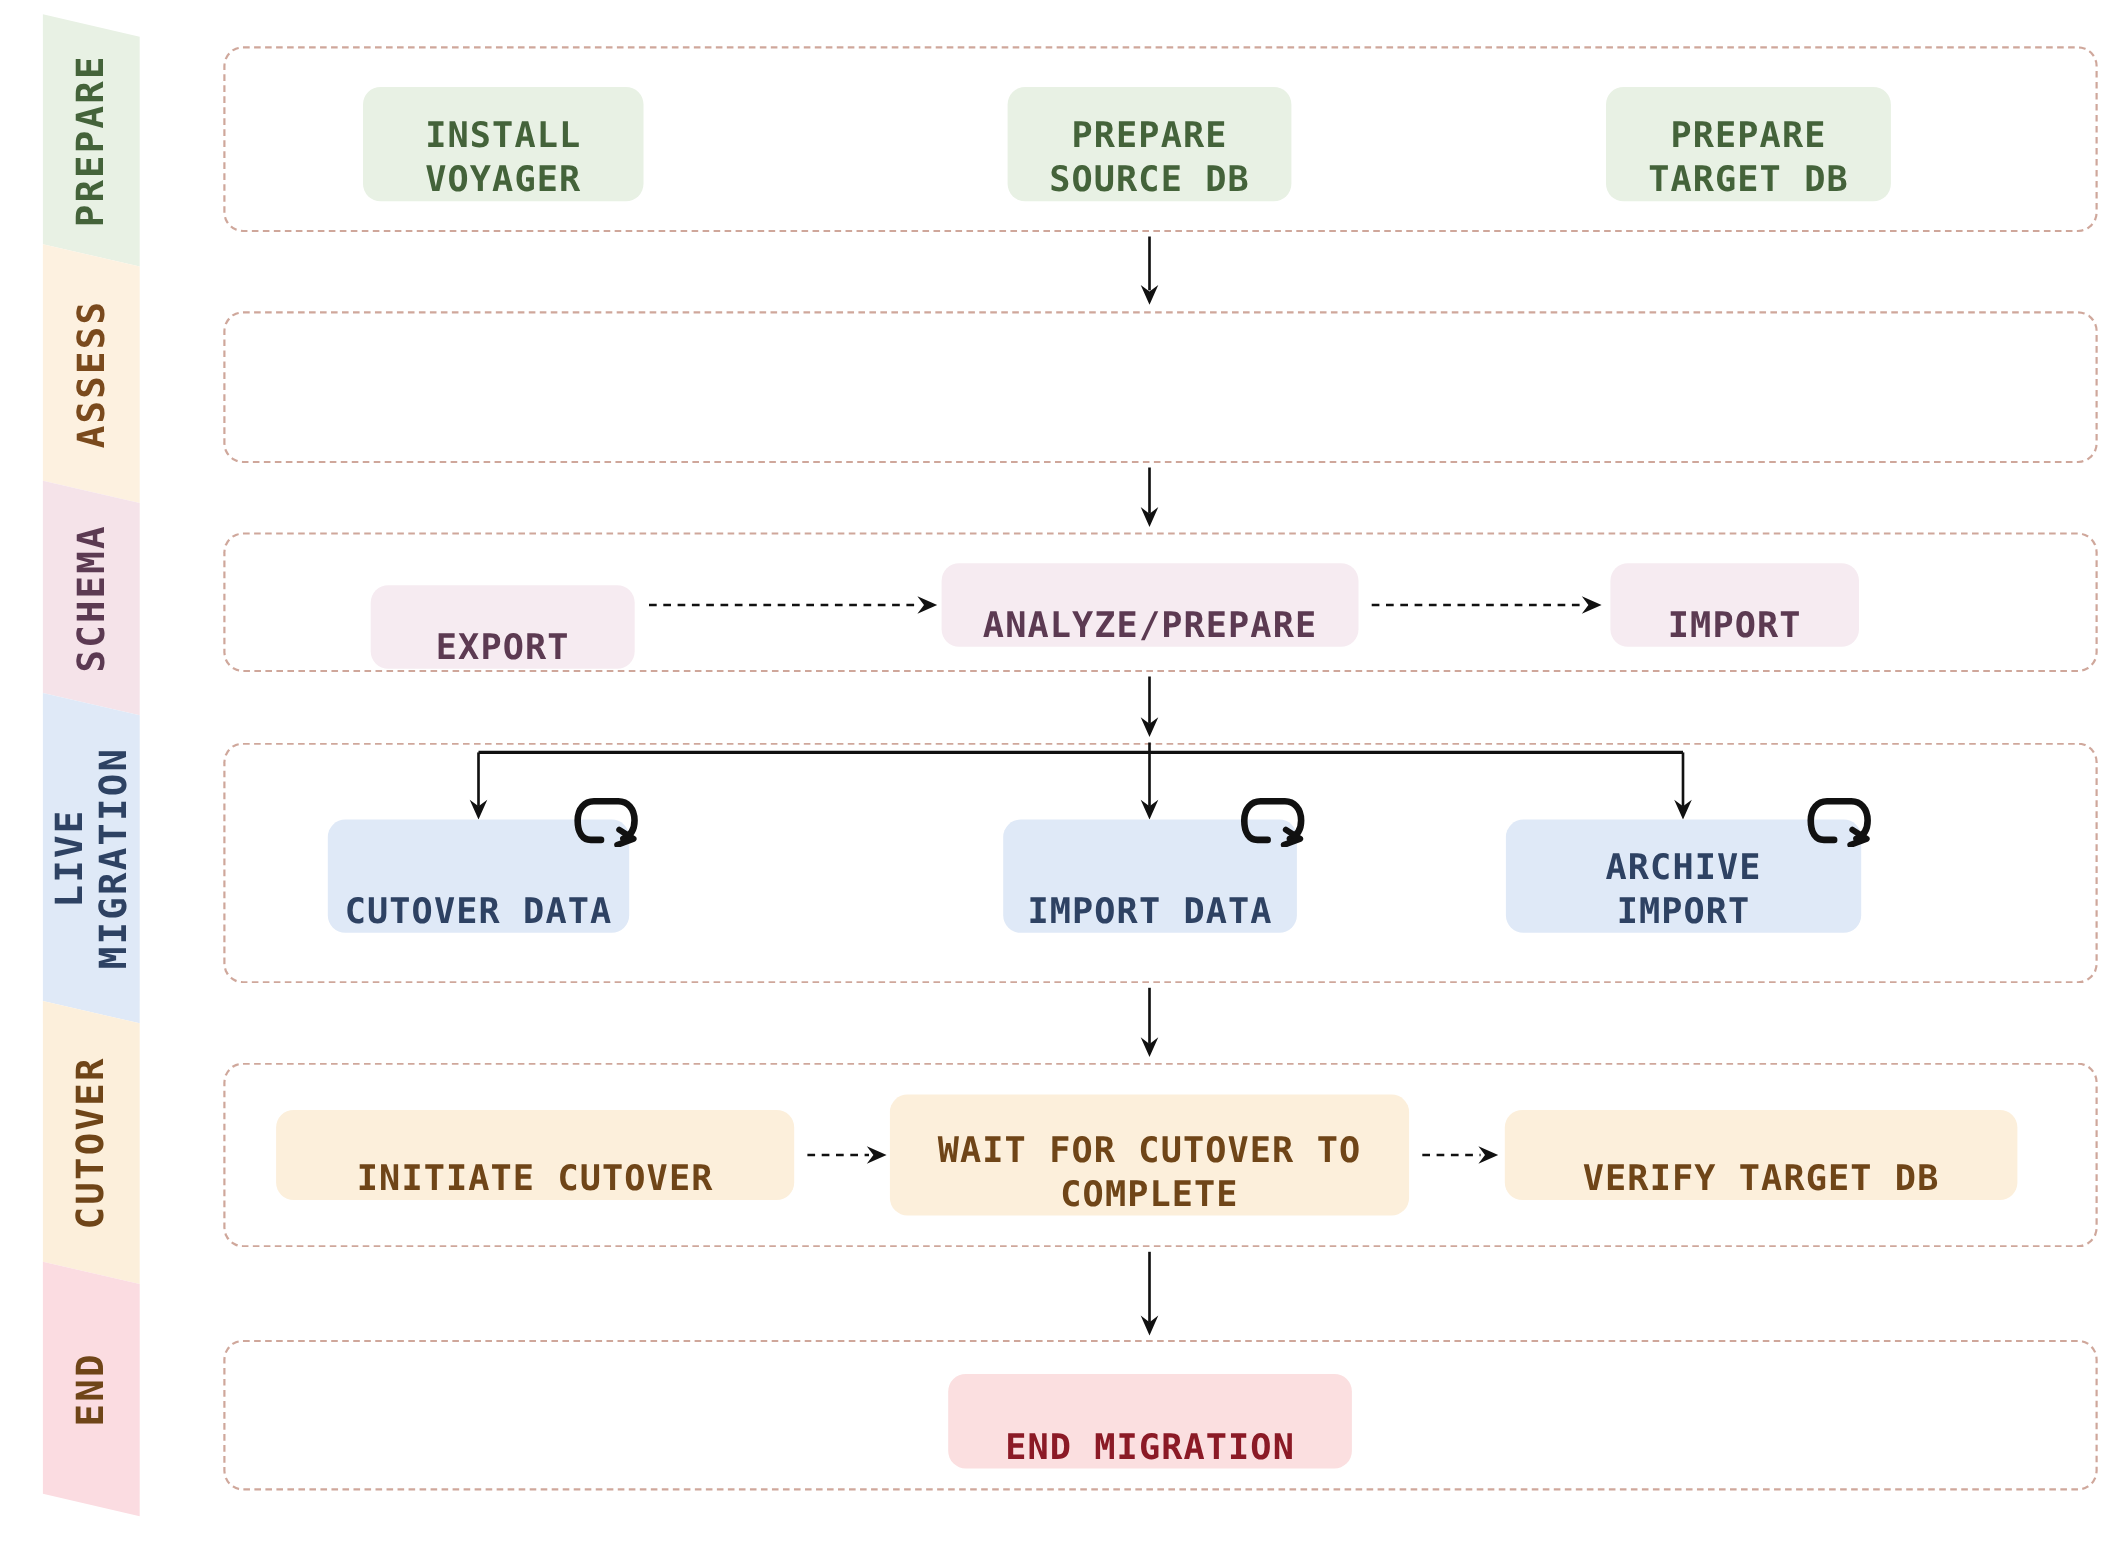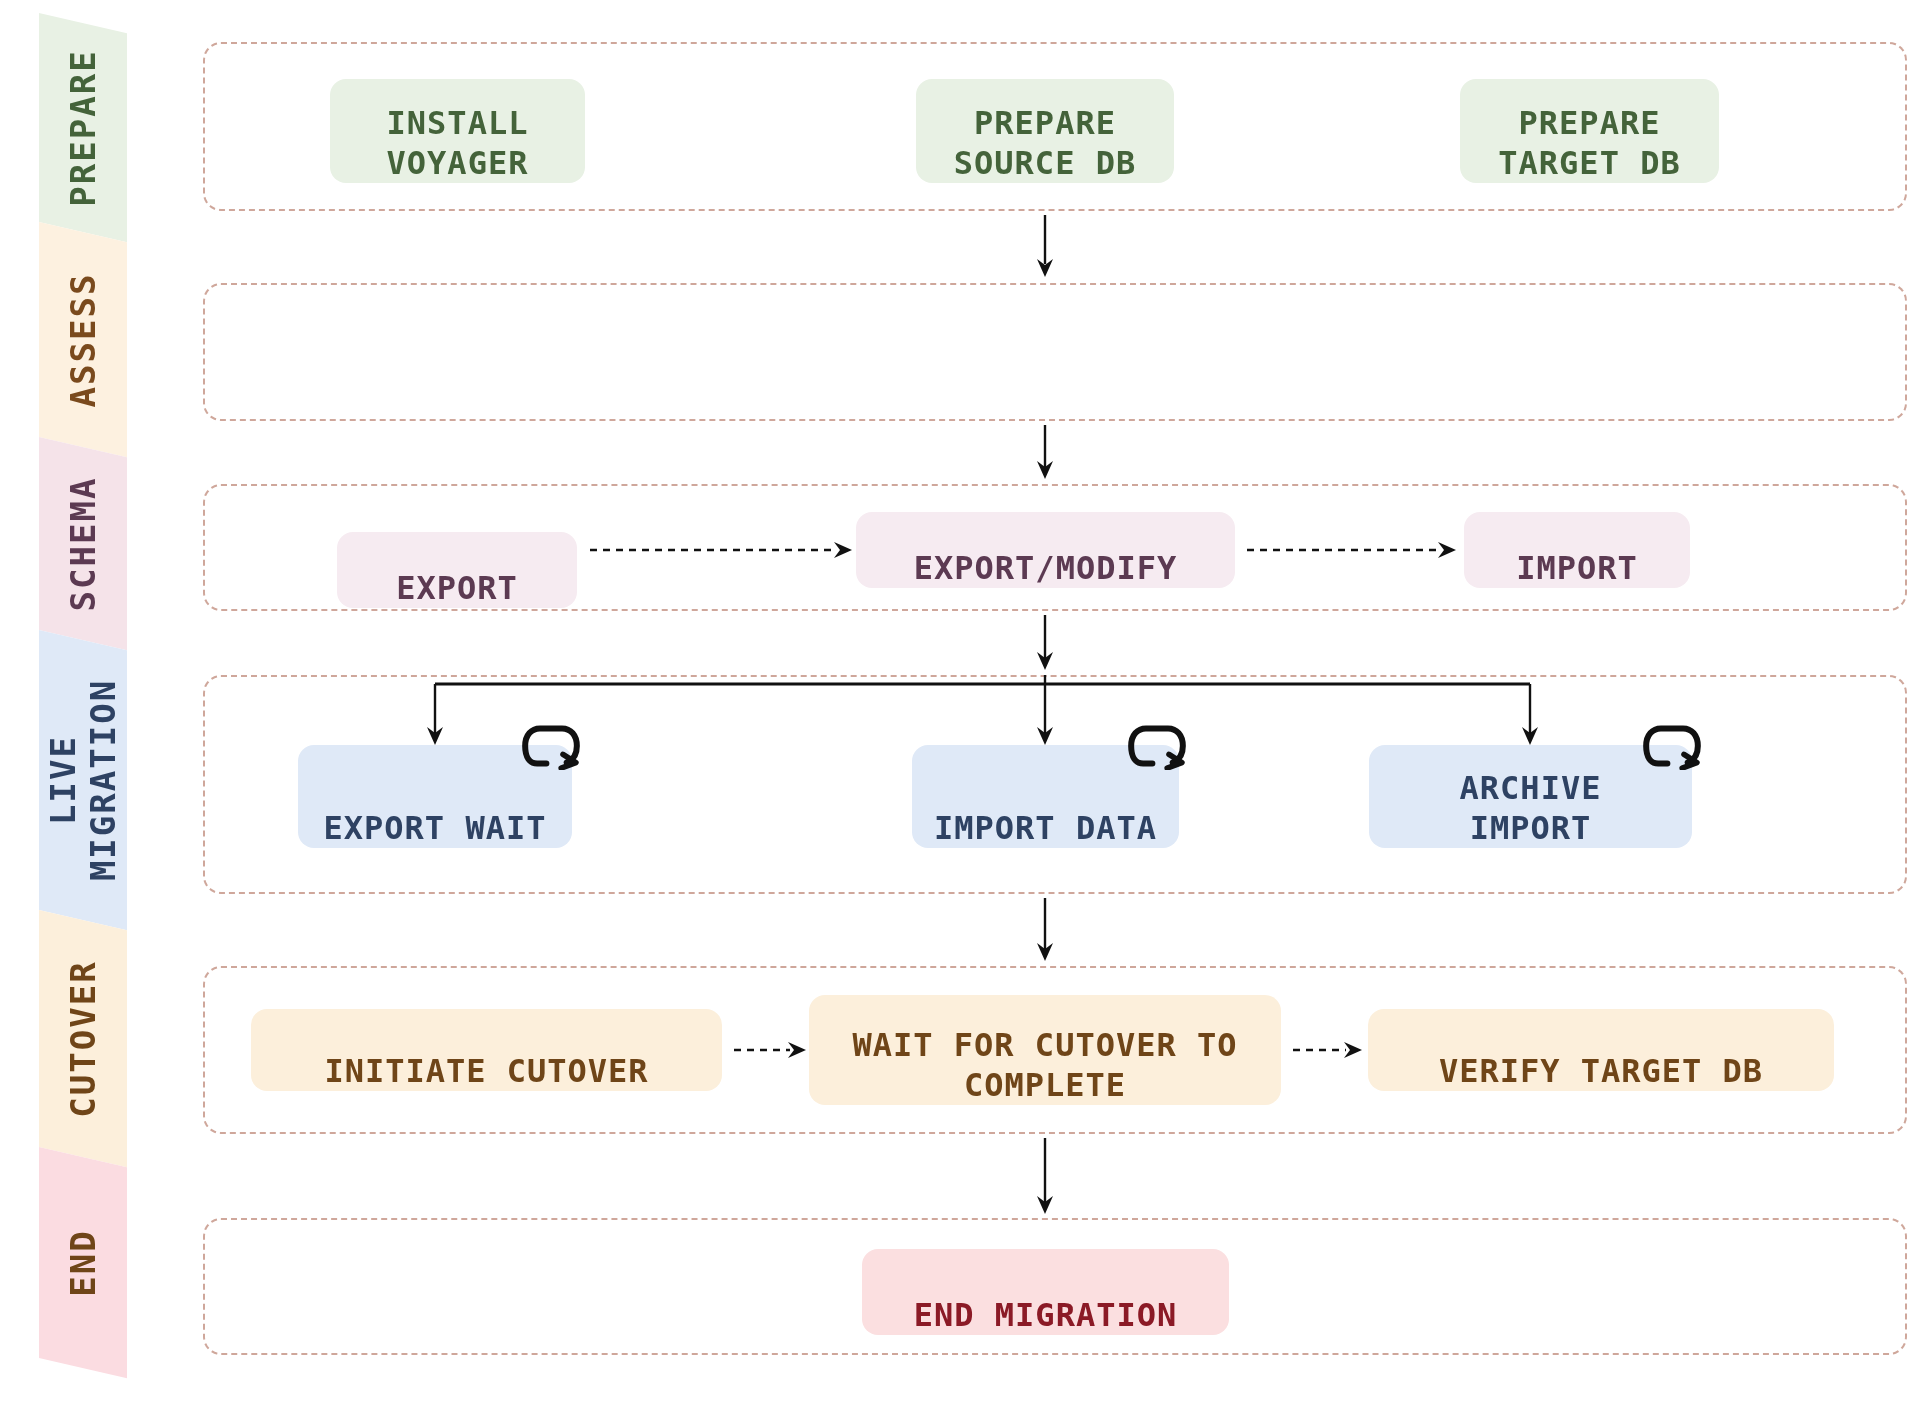--- a/index.html
+++ b/index.html
@@ -140,28 +140,28 @@
   <div class="node nd-prepare" style="left:1460px;top:79px;width:259px;height:104px">
       <span>PREPARE
 TARGET DB</span>
     </div>
 
 
   <div class="node nd-schema" style="left:337px;top:532px;width:240px;height:76px">
       <span>EXPORT</span>
     </div>
   <div class="node nd-schema" style="left:856px;top:512px;width:379px;height:76px">
-      <span>EXPORT/MODIFY</span>
+      <span>ANALYZE/PREPARE</span>
     </div>
   <div class="node nd-schema" style="left:1464px;top:512px;width:226px;height:76px">
       <span>IMPORT</span>
     </div>
 
   <div class="node nd-live" style="left:298px;top:745px;width:274px;height:103px">
-      <span>EXPORT WAIT</span>
+      <span>CUTOVER DATA</span>
     </div>
   <div class="node nd-live" style="left:912px;top:745px;width:267px;height:103px">
       <span>IMPORT DATA</span>
     </div>
   <div class="node nd-live" style="left:1369px;top:745px;width:323px;height:103px">
       <span>ARCHIVE
 IMPORT</span>
     </div>
 
   <svg class="loop-icon" style="left:520px;top:722px" viewBox="0 0 64 52">

